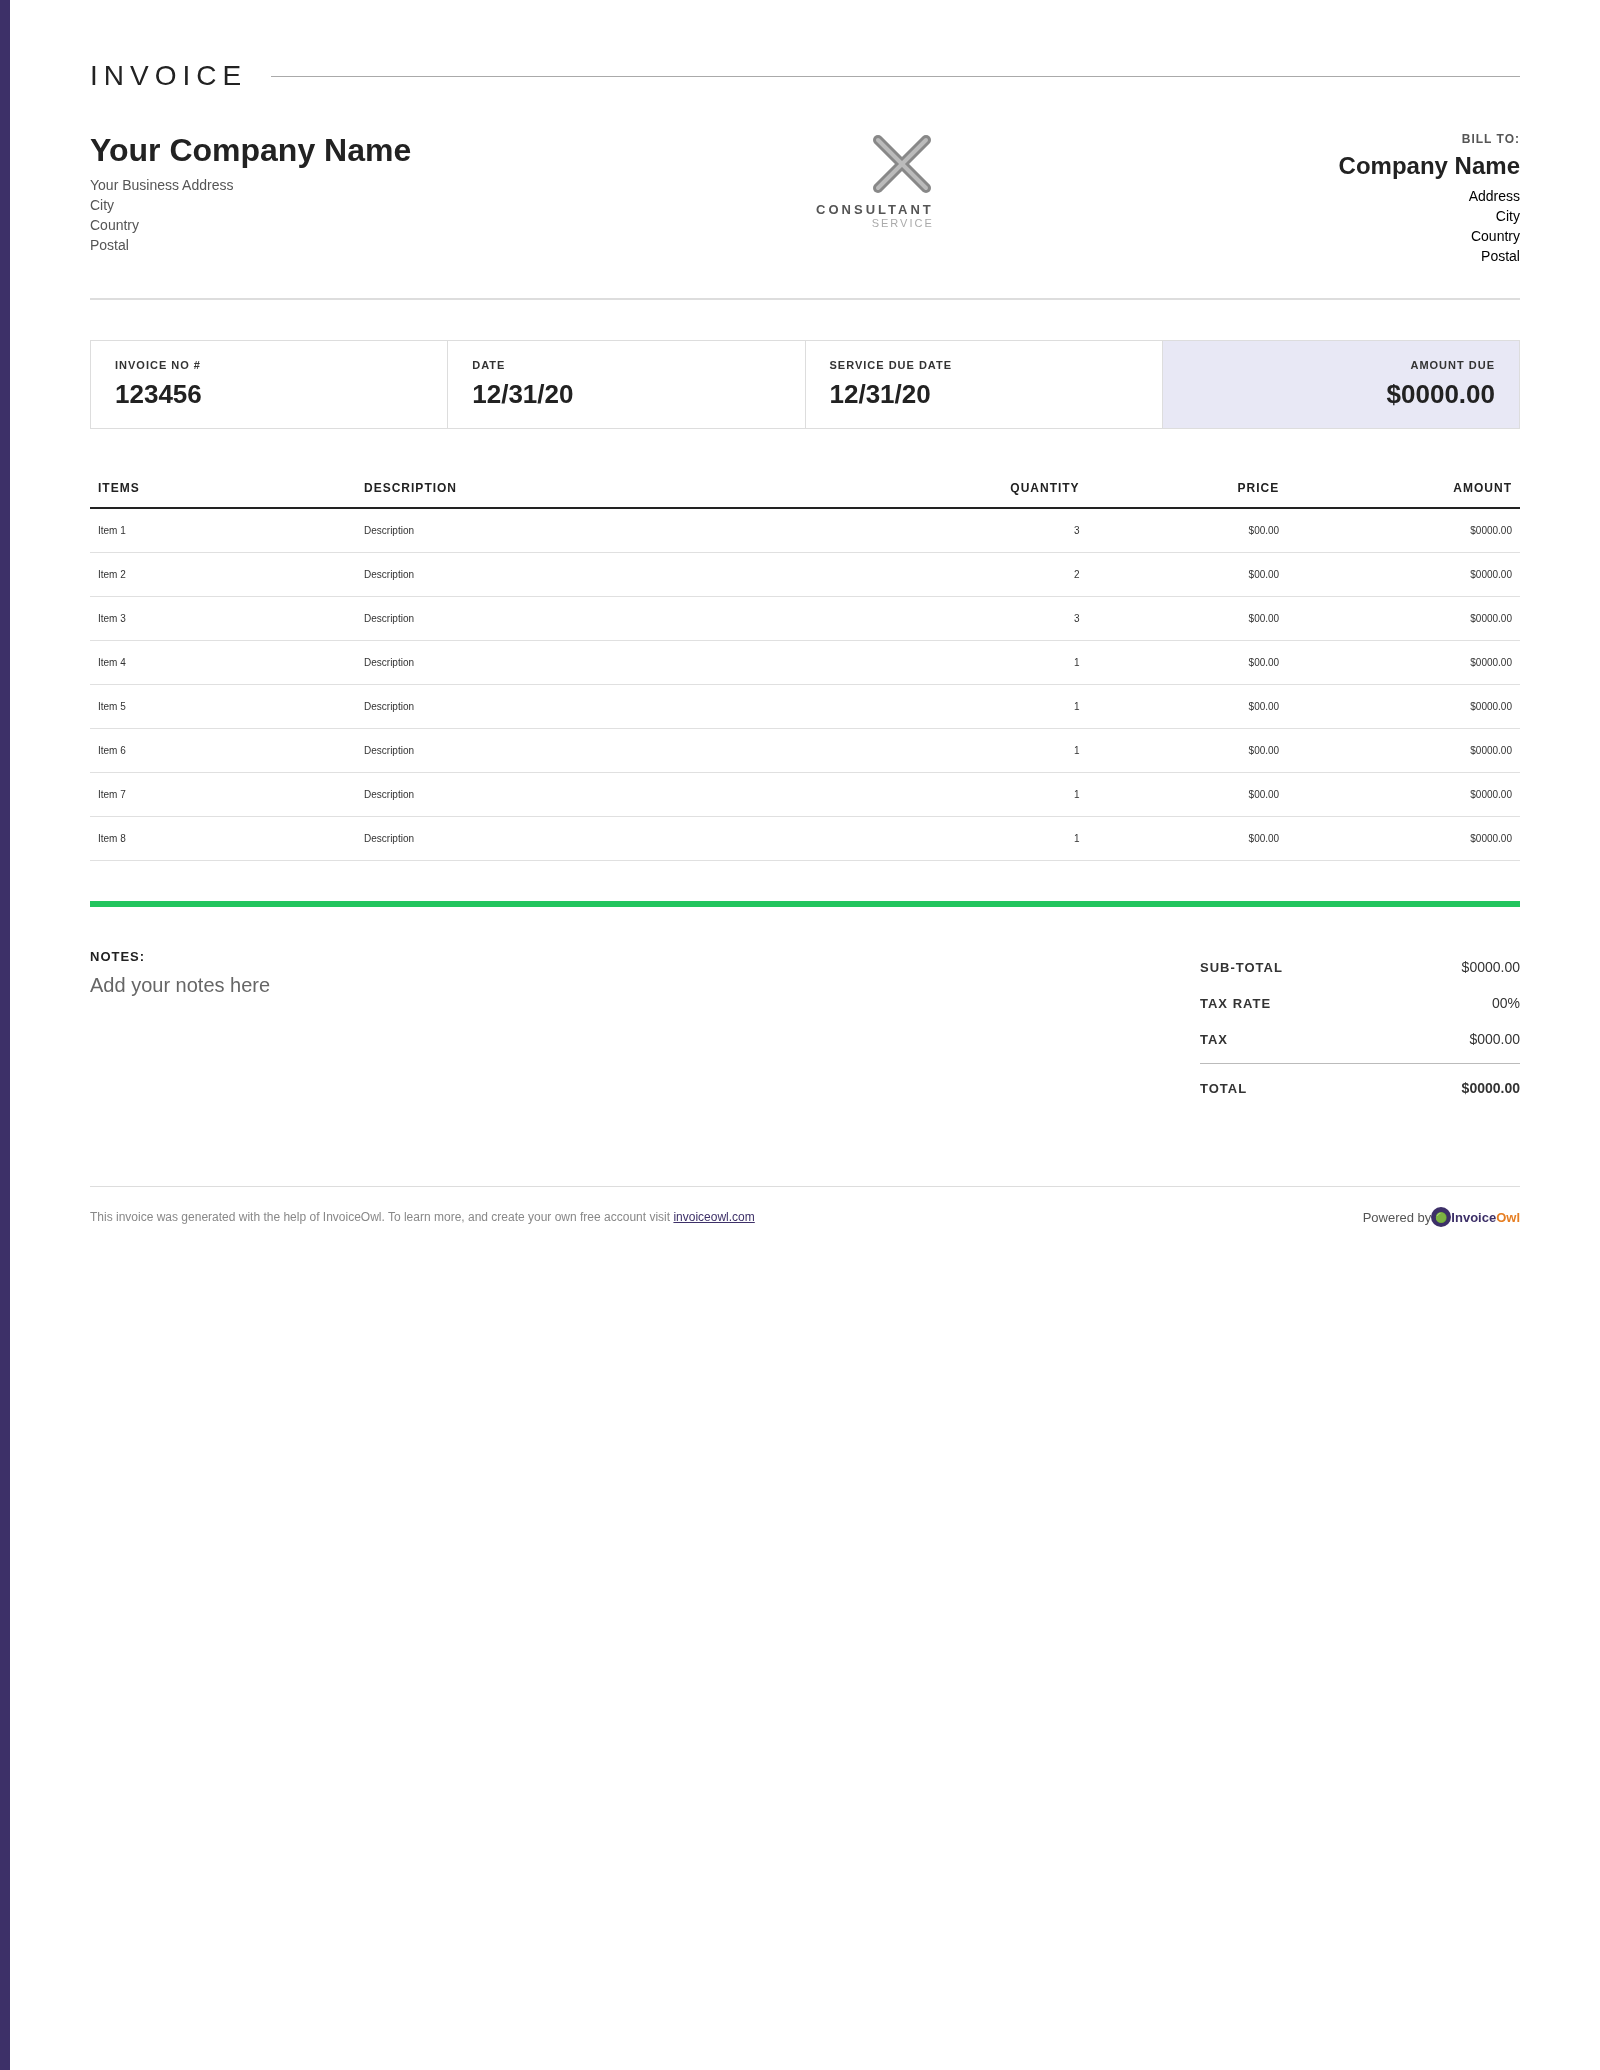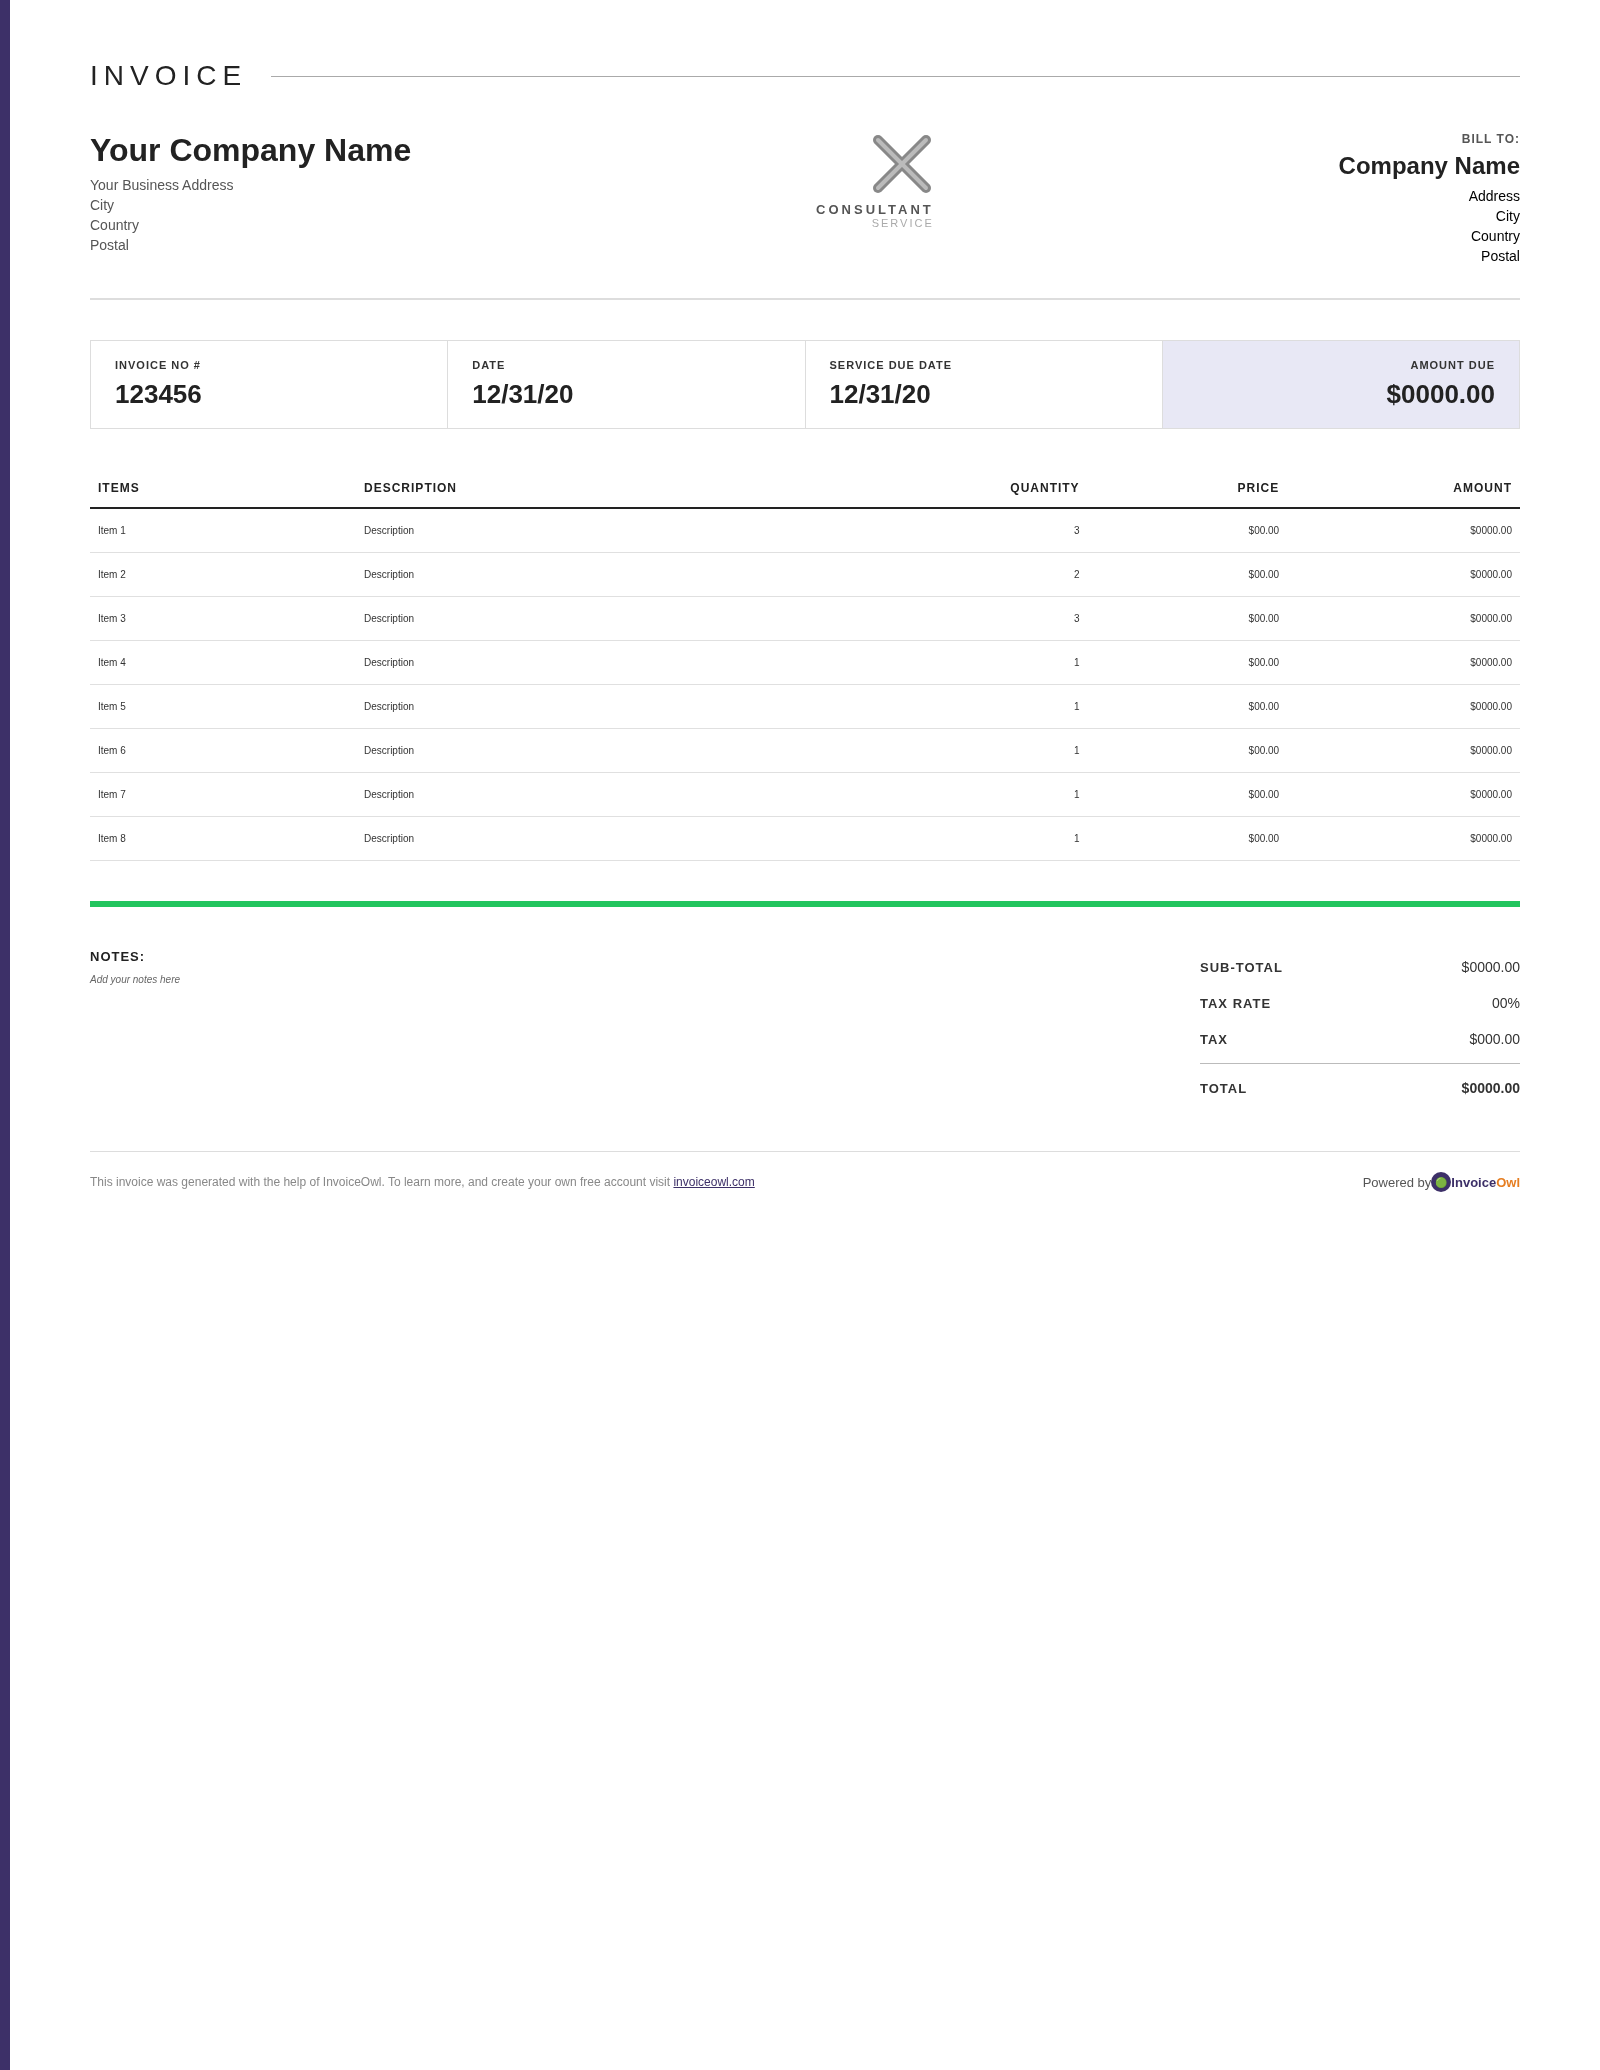--- a/index.html
+++ b/index.html
@@ -169,23 +169,22 @@
       flex: 1;
       padding-right: 60px;
     }
     .notes-label {
       font-size: 13px;
       font-weight: 700;
       letter-spacing: 1px;
       margin-bottom: 10px;
     }
     .notes-text {
-      font-size: 10px;
+      font-size: 20px;
       color: #666;
-      font-style: italic;
     }
 
     .totals-block {
       width: 320px;
     }
     .totals-row {
       display: flex;
       justify-content: space-between;
       align-items: center;
       padding: 10px 0;
@@ -206,21 +205,21 @@
       border-top: 1px solid #bbb;
       margin: 6px 0;
     }
     .total-final {
       font-size: 15px;
       font-weight: 700;
     }
 
     
     .footer {
-      margin-top: 45px;
+      margin-top: 80px;
       border-top: 1px solid #ddd;
       padding-top: 20px;
       display: flex;
       justify-content: space-between;
       align-items: center;
     }
     .footer-text {
       font-size: 12px;
       color: #888;
     }

